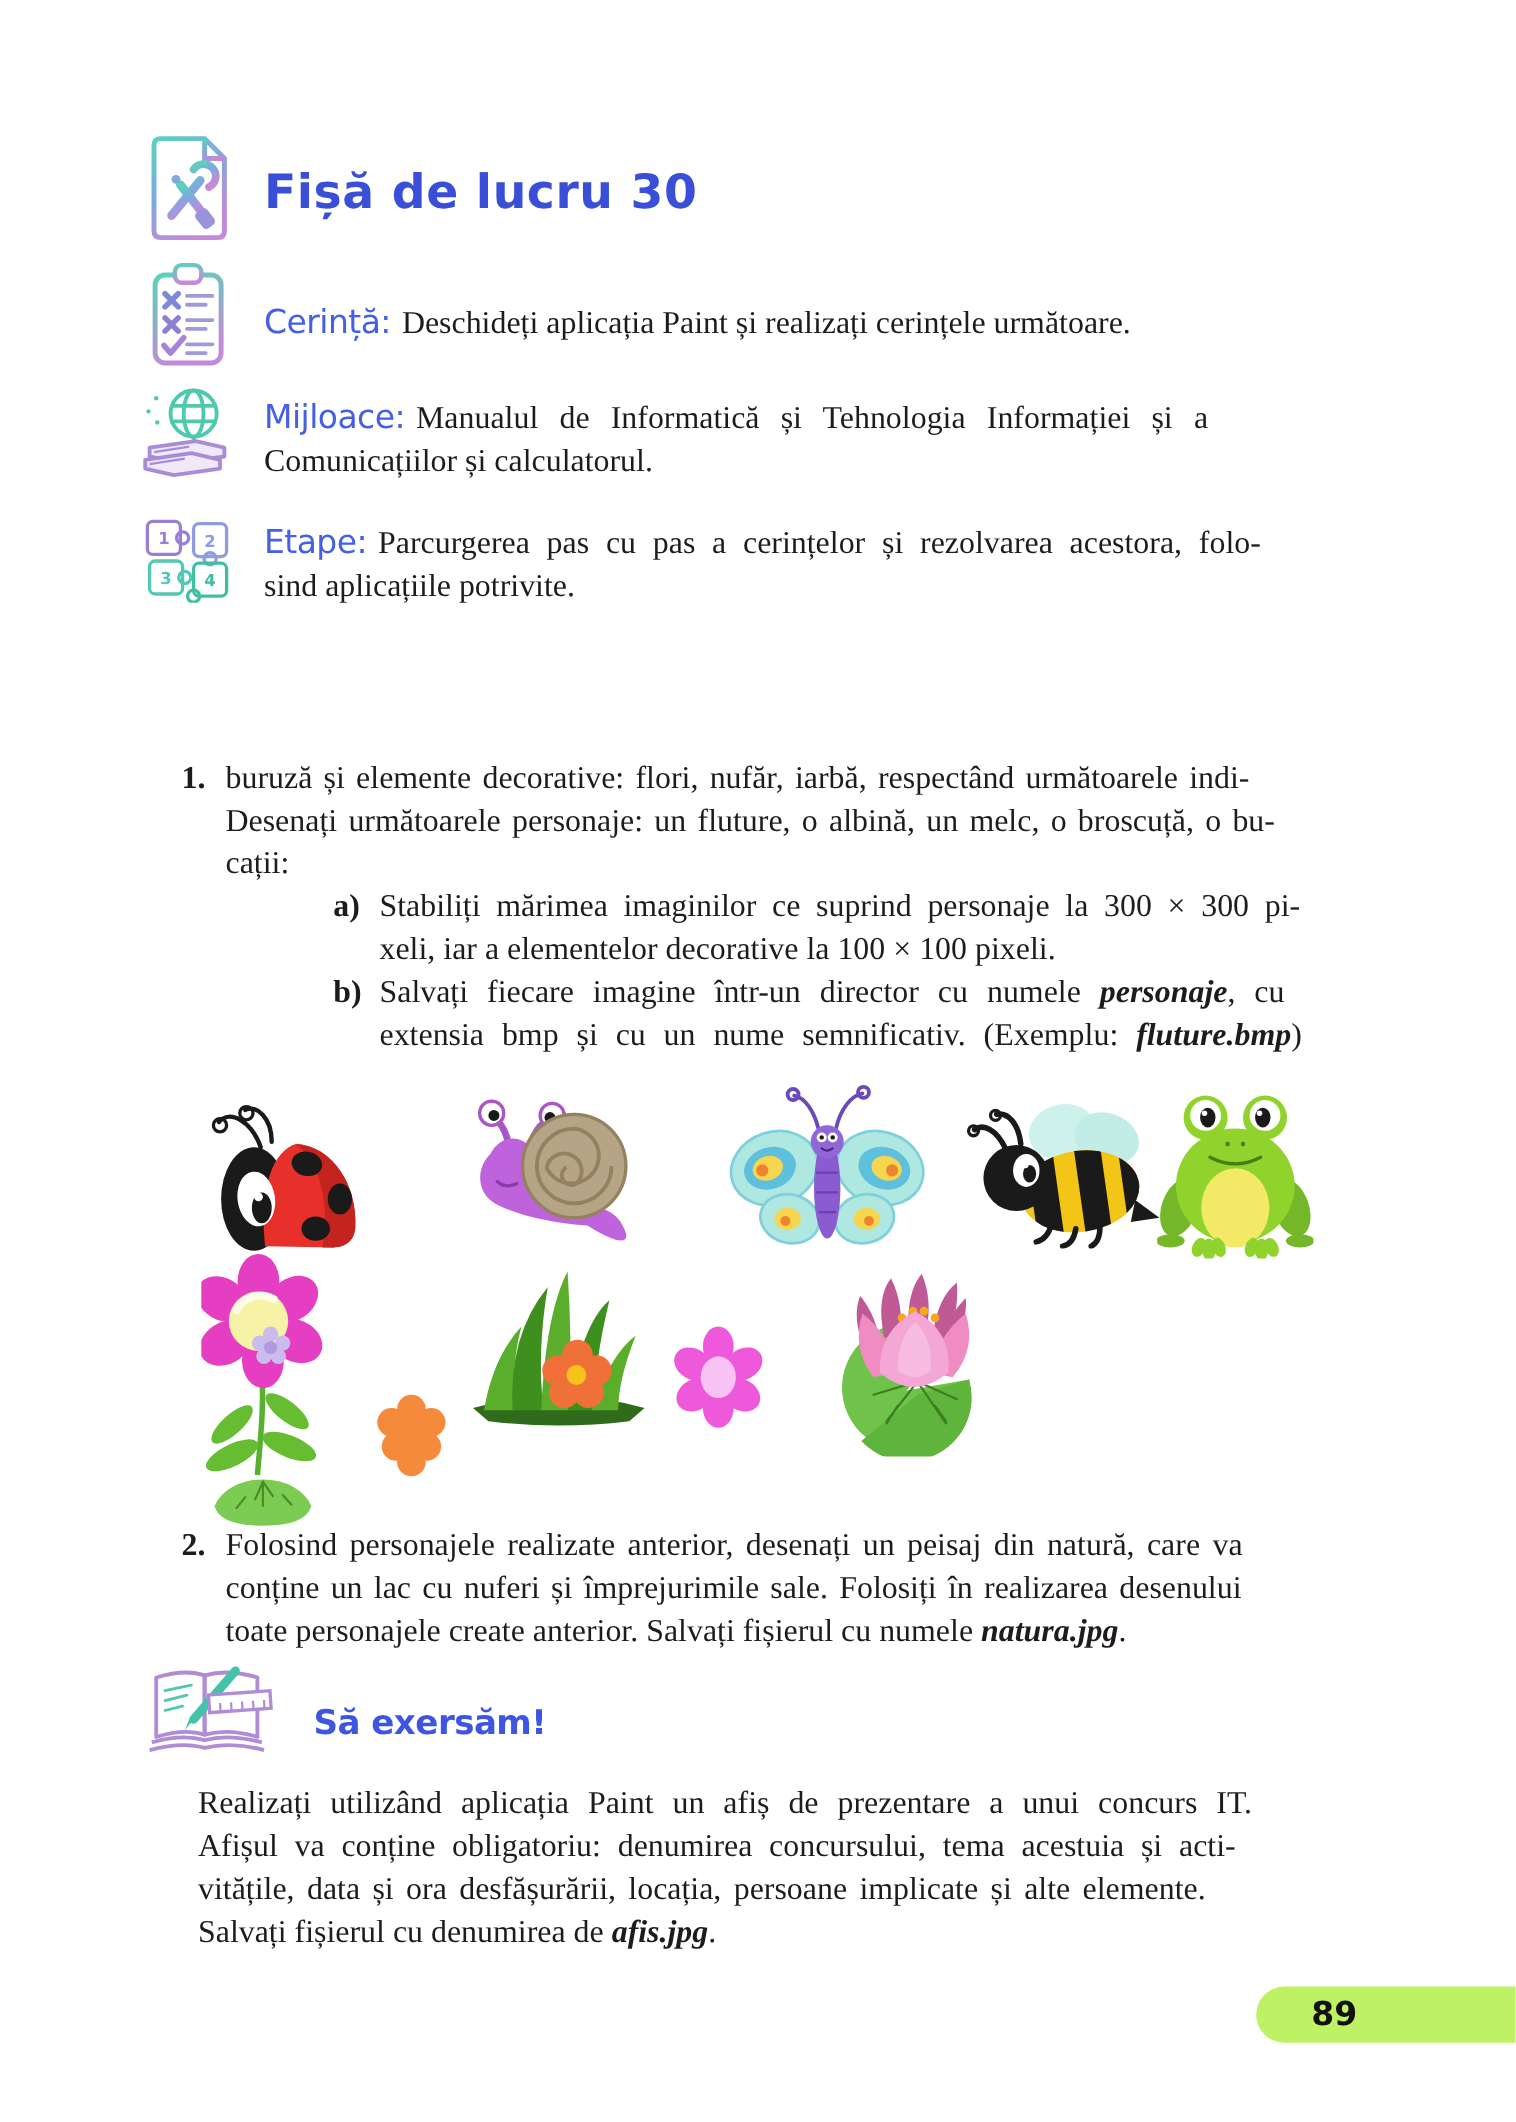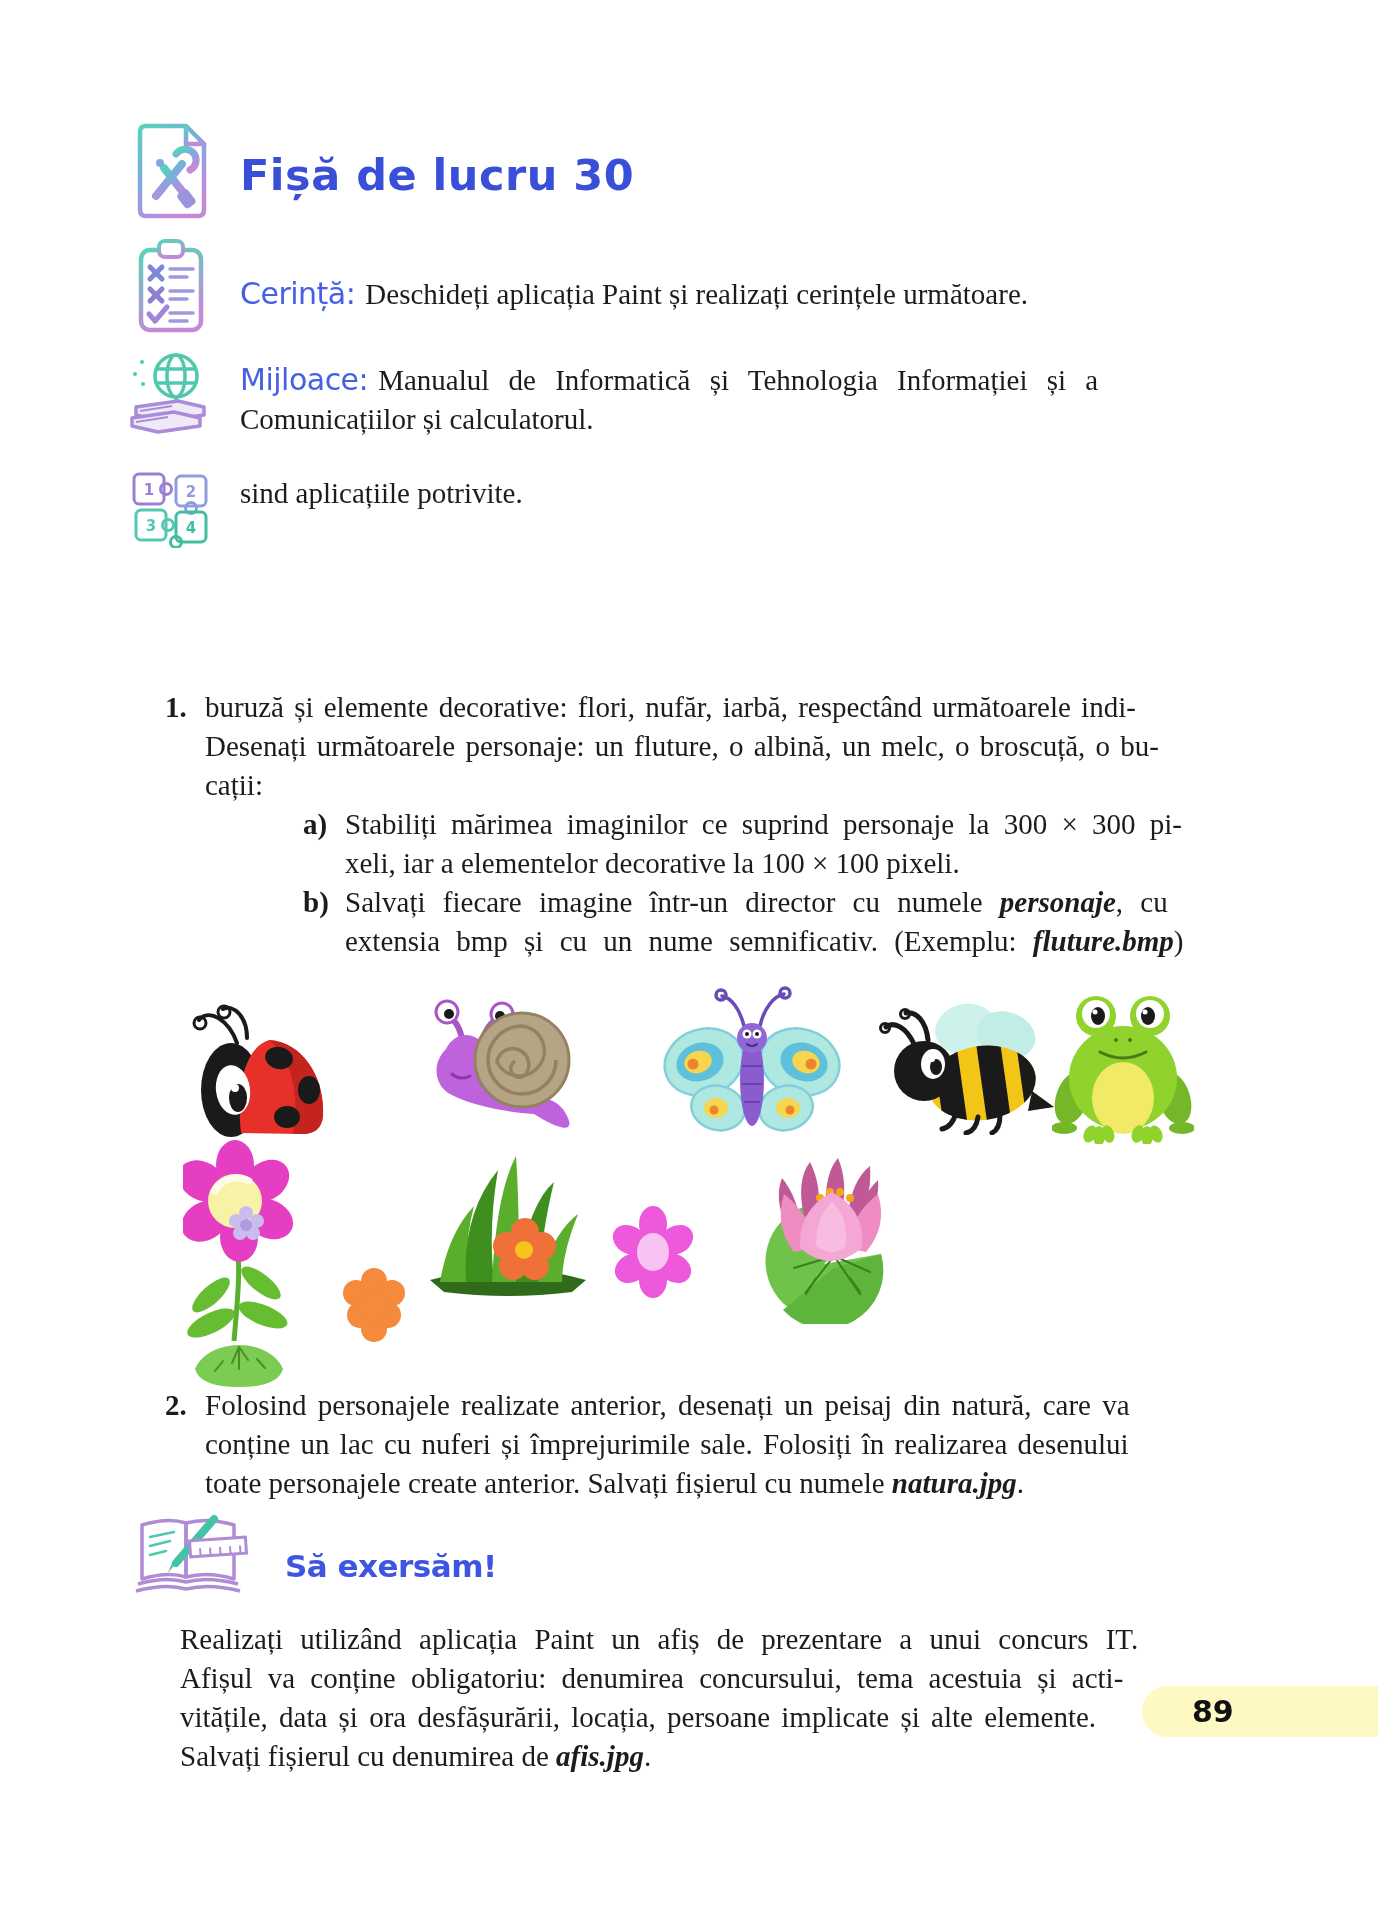--- a/index.html
+++ b/index.html
@@ -24,22 +24,22 @@
   }
   .num { position:absolute; left:0; font-weight:bold; }
   .sub-label { position:absolute; left:138px; font-weight:bold; }
   .pad1 { padding-left:40px; }
   .pad2 { padding-left:180px; }
   .bi { font-weight:bold; font-style:italic; }
   .ws3  { word-spacing:3px; }  .ws4  { word-spacing:4px; }
   .ws7  { word-spacing:7px; }  .ws8  { word-spacing:8px; }
   .ws9  { word-spacing:9px; }  .ws10 { word-spacing:10px; } .ws12 { word-spacing:12px; }
   .badge {
-    position:absolute; left:1142px; top:1686px; width:236px; height:51px;
-    background:#fef9c3; border-radius:26px 0 0 26px;
+    position:absolute; left:1142px; top:1806px; width:236px; height:51px;
+    background:#bef264; border-radius:26px 0 0 26px;
   }
   .badge span {
     font-family:"DejaVu Sans", sans-serif; font-weight:bold; font-size:30px;
     color:#111111; line-height:51px; padding-left:50px; display:inline-block;
   }
   svg { display:block; }
 </style>
 </head>
 <body>
 
@@ -153,20 +153,23 @@
       </g>
       <g font-family="DejaVu Sans, sans-serif" font-weight="bold" font-size="15" text-anchor="middle">
         <text x="21" y="27" fill="#9a7fd4">1</text>
         <text x="63" y="29" fill="#8f9de0">2</text>
         <text x="23" y="63" fill="#53c8b4">3</text>
         <text x="63" y="65" fill="#3fbf9f">4</text>
       </g>
     </svg>
   </div>
   <div class="blk" style="left:240px; top:474px; width:1000px;">
+    <div class="line ws8">
+      <span class="sec-label">Etape:</span><span>Parcurgerea pas cu pas a cerințelor și rezolvarea acestora, folo-</span>
+    </div>
     <div class="line">sind aplicațiile potrivite.</div>
   </div>
 
   <div class="blk" style="left:165px; top:688px; width:1060px;">
     <span class="num line">1.</span>
     <div class="line pad1 ws3">buruză și elemente decorative: flori, nufăr, iarbă, respectând următoarele indi-</div>
     <div class="line pad1 ws3">Desenați următoarele personaje: un fluture, o albină, un melc, o broscuță, o bu-</div>
     <div class="line pad1">cații:</div>
     <div style="position:relative;">
       <span class="sub-label line">a)</span>

